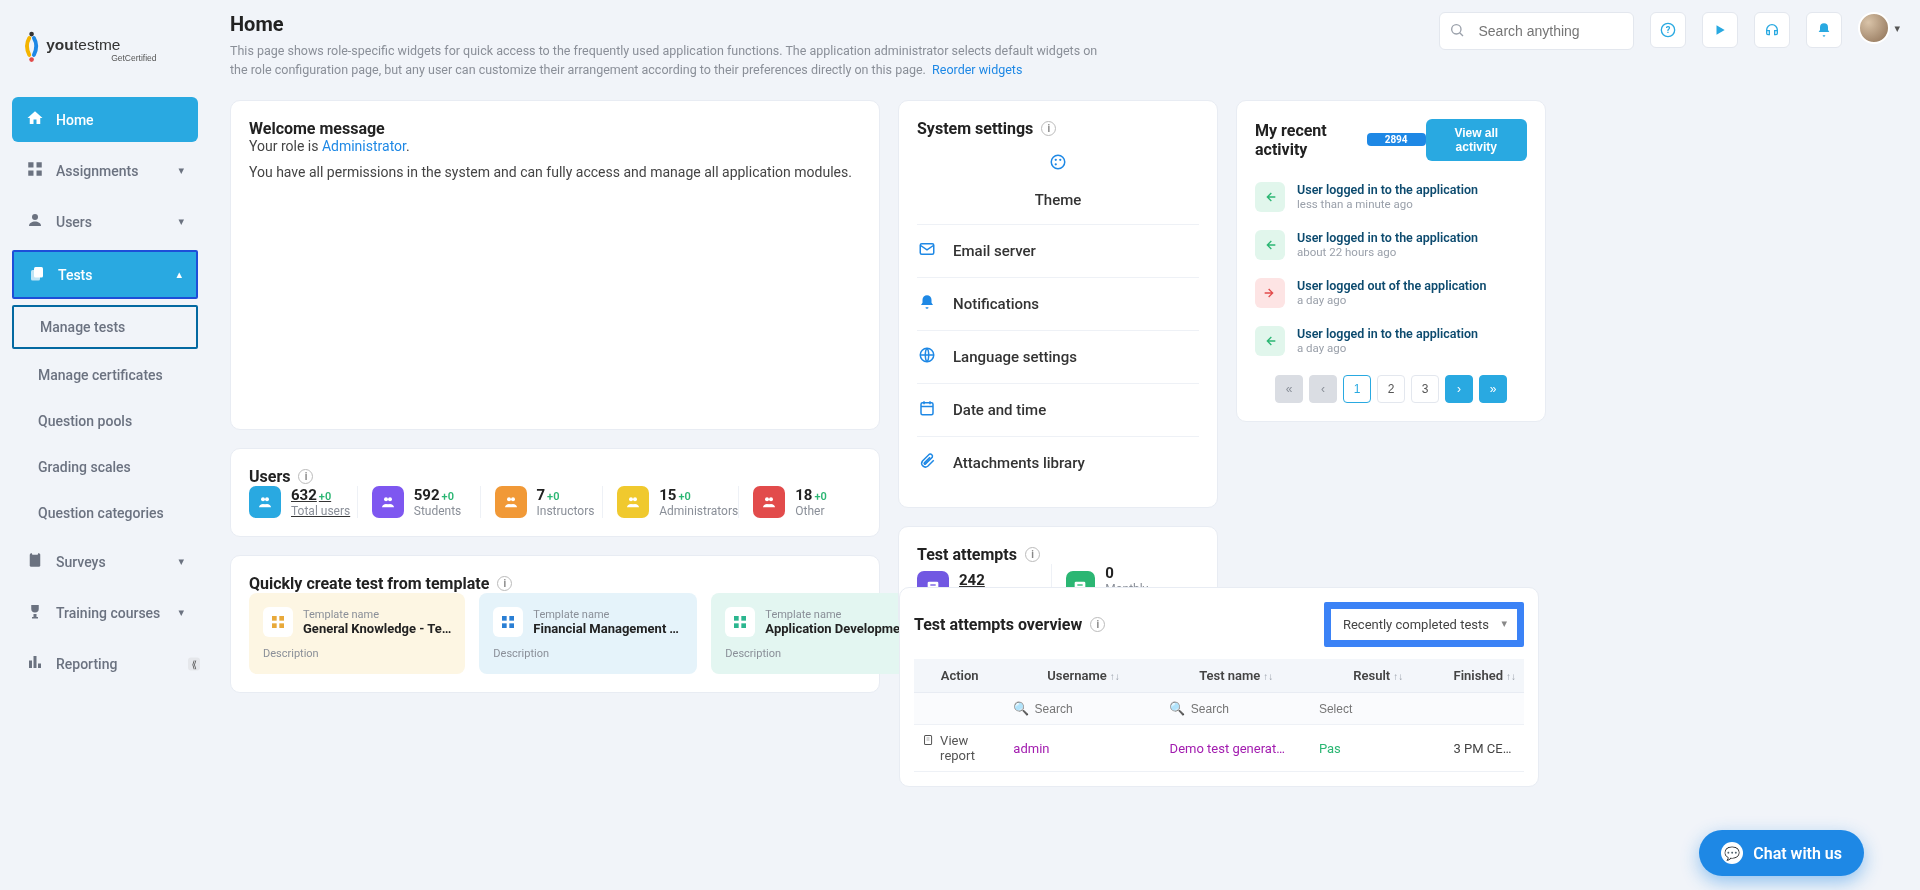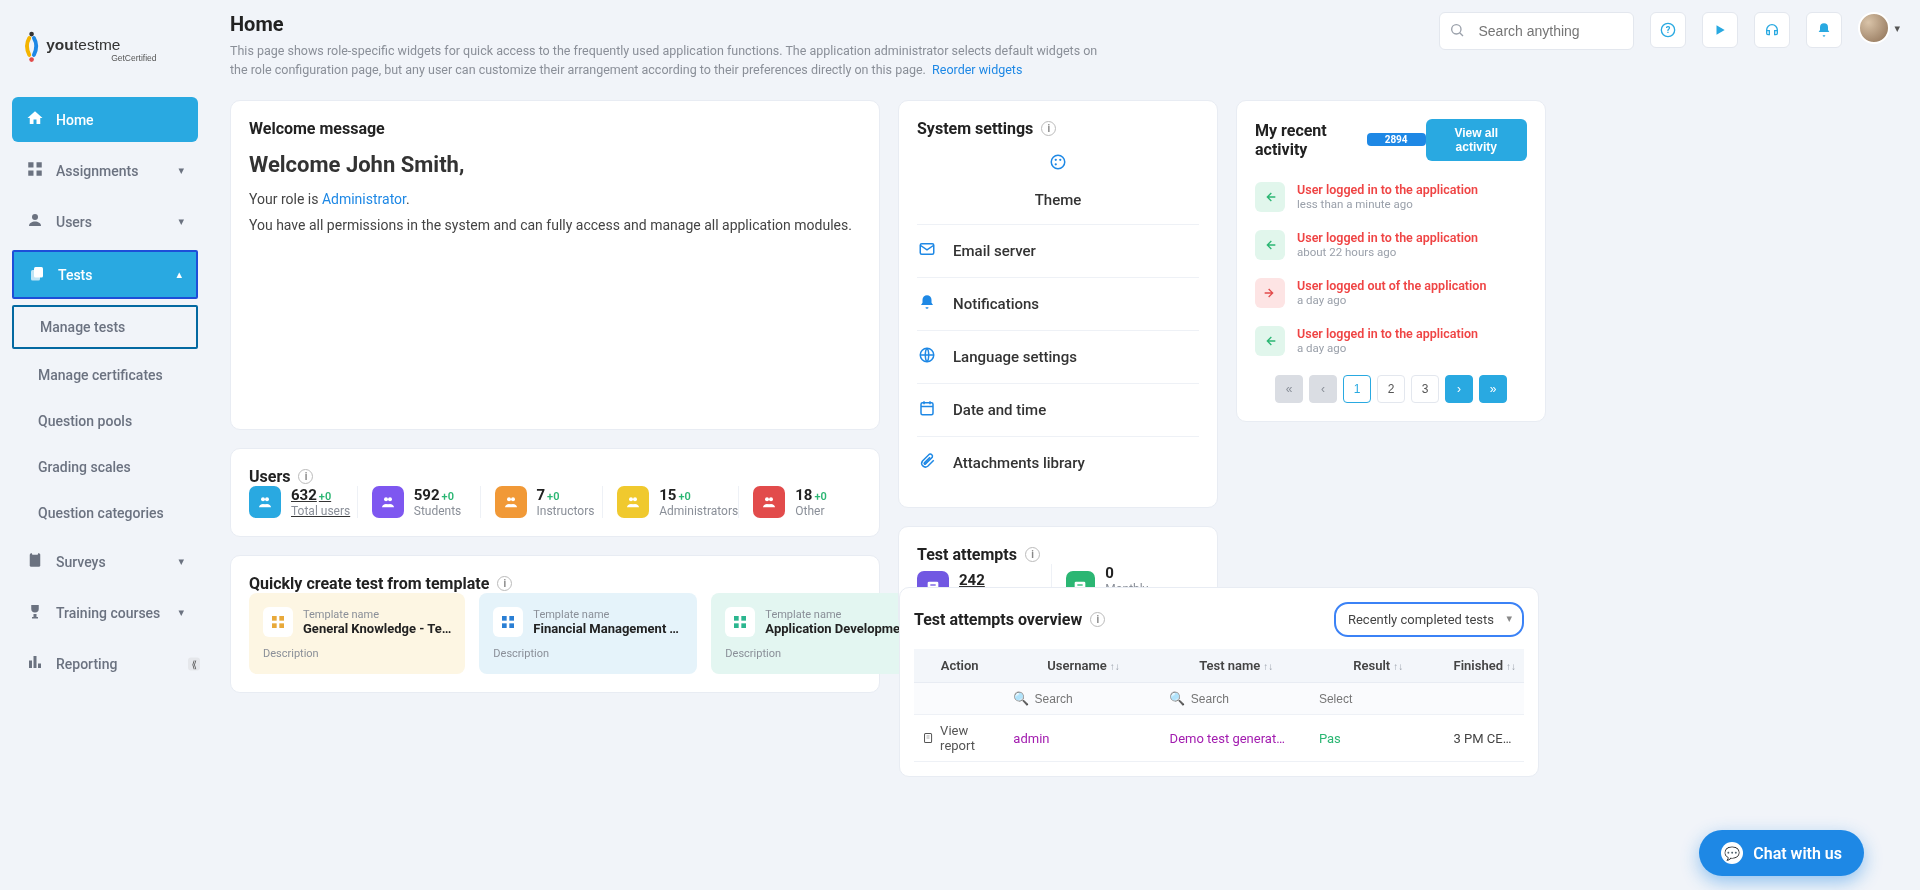--- a/index.html
+++ b/index.html
@@ -55,21 +55,21 @@
 .settings-item:first-child { border-top: none; flex-direction: column; }
 .settings-item .si { color: #1e88e5; width: 20px; text-align: center; }
 
 
 .badge { background: #1e88e5; color: #fff; border-radius: 4px; padding: 1px 18px; font-size: 10px; font-weight: 700; }
 .view-all { background: #29a9e1; color: #fff; border: none; border-radius: 6px; padding: 7px 12px; font-size: 12px; font-weight: 600; cursor: pointer; }
 .activity-item { display: flex; gap: 12px; align-items: center; padding: 9px 0; }
 .act-icon { width: 30px; height: 30px; border-radius: 6px; display: flex; align-items: center; justify-content: center; font-size: 14px; }
 .act-icon.in { background: #e1f6ec; color: #2bb673; }
 .act-icon.out { background: #fde4e4; color: #e24b4b; }
-.activity-item .at { font-size: 12.5px; font-weight: 600; color: #ef4444; }
+.activity-item .at { font-size: 12.5px; font-weight: 600; color: #0c4a6e; }
 .activity-item .when { font-size: 11.5px; color: #9aa0aa; }
 .pager { display: flex; gap: 6px; justify-content: center; padding-top: 10px; }
 .pager button { width: 28px; height: 28px; border-radius: 4px; border: 1px solid #e3e7ee; background: #fff; color: #555; cursor: pointer; font-size: 12px; }
 .pager button.disabled { background: #dadde3; color: #8a8f98; border-color: #dadde3; }
 .pager button.current { border-color: #29a9e1; color: #29a9e1; }
 .pager button.primary { background: #29a9e1; color: #fff; border-color: #29a9e1; }
 
 
 .stat-row { display: flex; gap: 0; }
 .stat { display: flex; gap: 10px; align-items: center; flex: 1; border-left: 1px solid #eef1f6; padding-left: 14px; }
@@ -88,32 +88,32 @@
 .tmpl .tname { font-size: 13px; font-weight: 700; color: #222; white-space: nowrap; overflow: hidden; text-overflow: ellipsis; max-width: 150px; }
 .tmpl .desc { font-size: 11px; color: #8a8f98; }
 .tmpl.yellow { background: #fdf6e3; }
 .tmpl.blue { background: #e5f3fa; }
 .tmpl.teal { background: #e3f6f1; }
 .tmpl.yellow .tmpl-icon { color: #e8a93a; }
 .tmpl.blue .tmpl-icon { color: #2a7fd4; }
 .tmpl.teal .tmpl-icon { color: #2bb68f; }
 
 
-.filter-dd { border: 2px solid #3b82f6; border-radius: 14px; padding: 8px 28px 8px 12px; font-size: 13px; color: #444; background: #fff; position: relative; cursor: pointer; }
+.filter-dd { border: 7px solid #3b82f6; border-radius: 2px; padding: 8px 28px 8px 12px; font-size: 13px; color: #444; background: #fff; position: relative; cursor: pointer; }
 .filter-dd:after { content: "▾"; position: absolute; right: 10px; top: 8px; color: #888; font-size: 11px; }
 .table { width: 100%; border-collapse: collapse; font-size: 13px; }
 .table th { background: #f3f6fa; color: #444; font-weight: 600; padding: 9px 8px; text-align: center; border-bottom: 1px solid #e8ecf3; }
 .table th .sort { font-size: 10px; color: #9aa0aa; margin-left: 3px; }
 .table td { padding: 8px; border-bottom: 1px solid #eef1f6; color: #444; }
 .filter-row input { width: 100%; border: none; background: transparent; font-size: 12px; color: #666; }
 .filter-row td { background: #fafbfd; }
 .srch-wrap { display: flex; align-items: center; gap: 5px; color: #9aa0aa; }
 .link { color: #a21caf; cursor: pointer; }
 .pass { color: #2bb673; }
-.vr { display: flex; align-items: center; gap: 6px; cursor: pointer; color: #555; }
+.vr { display: flex; align-items: flex-start; gap: 6px; cursor: pointer; color: #555; }
 
 
 .chat { position: fixed; right: 56px; bottom: 14px; background: #1e88e5; color: #fff; border-radius: 26px; padding: 12px 22px; font-size: 16px; font-weight: 600; display: flex; align-items: center; gap: 10px; box-shadow: 0 6px 18px rgba(30,136,229,0.45); cursor: pointer; }
 .chat .ci { width: 22px; height: 22px; border-radius: 50%; background: #fff; color: #1e88e5; display: flex; align-items: center; justify-content: center; font-size: 13px; }
 </style>
 </head>
 <body>
 
 <div class="app">
 
@@ -257,21 +257,20 @@
         <span style="font-size:11px;color:#555">▾</span>
       </div>
     </div>
 
     <div class="content">
 
       <div class="col">
         <div class="card welcome-card">
           <div class="card-title">Welcome message</div>
           <div class="welcome">
-            <h2>Welcome John Smith,</h2>
             <p class="role">
               <span>Your role is </span><a href="#">Administrator</a>.
             </p>
             <p class="perm">You have all permissions in the system and can fully access and manage all application modules.</p>
           </div>
         </div>
 
         <div class="card">
           <div class="card-title">
               <span>Users</span>

